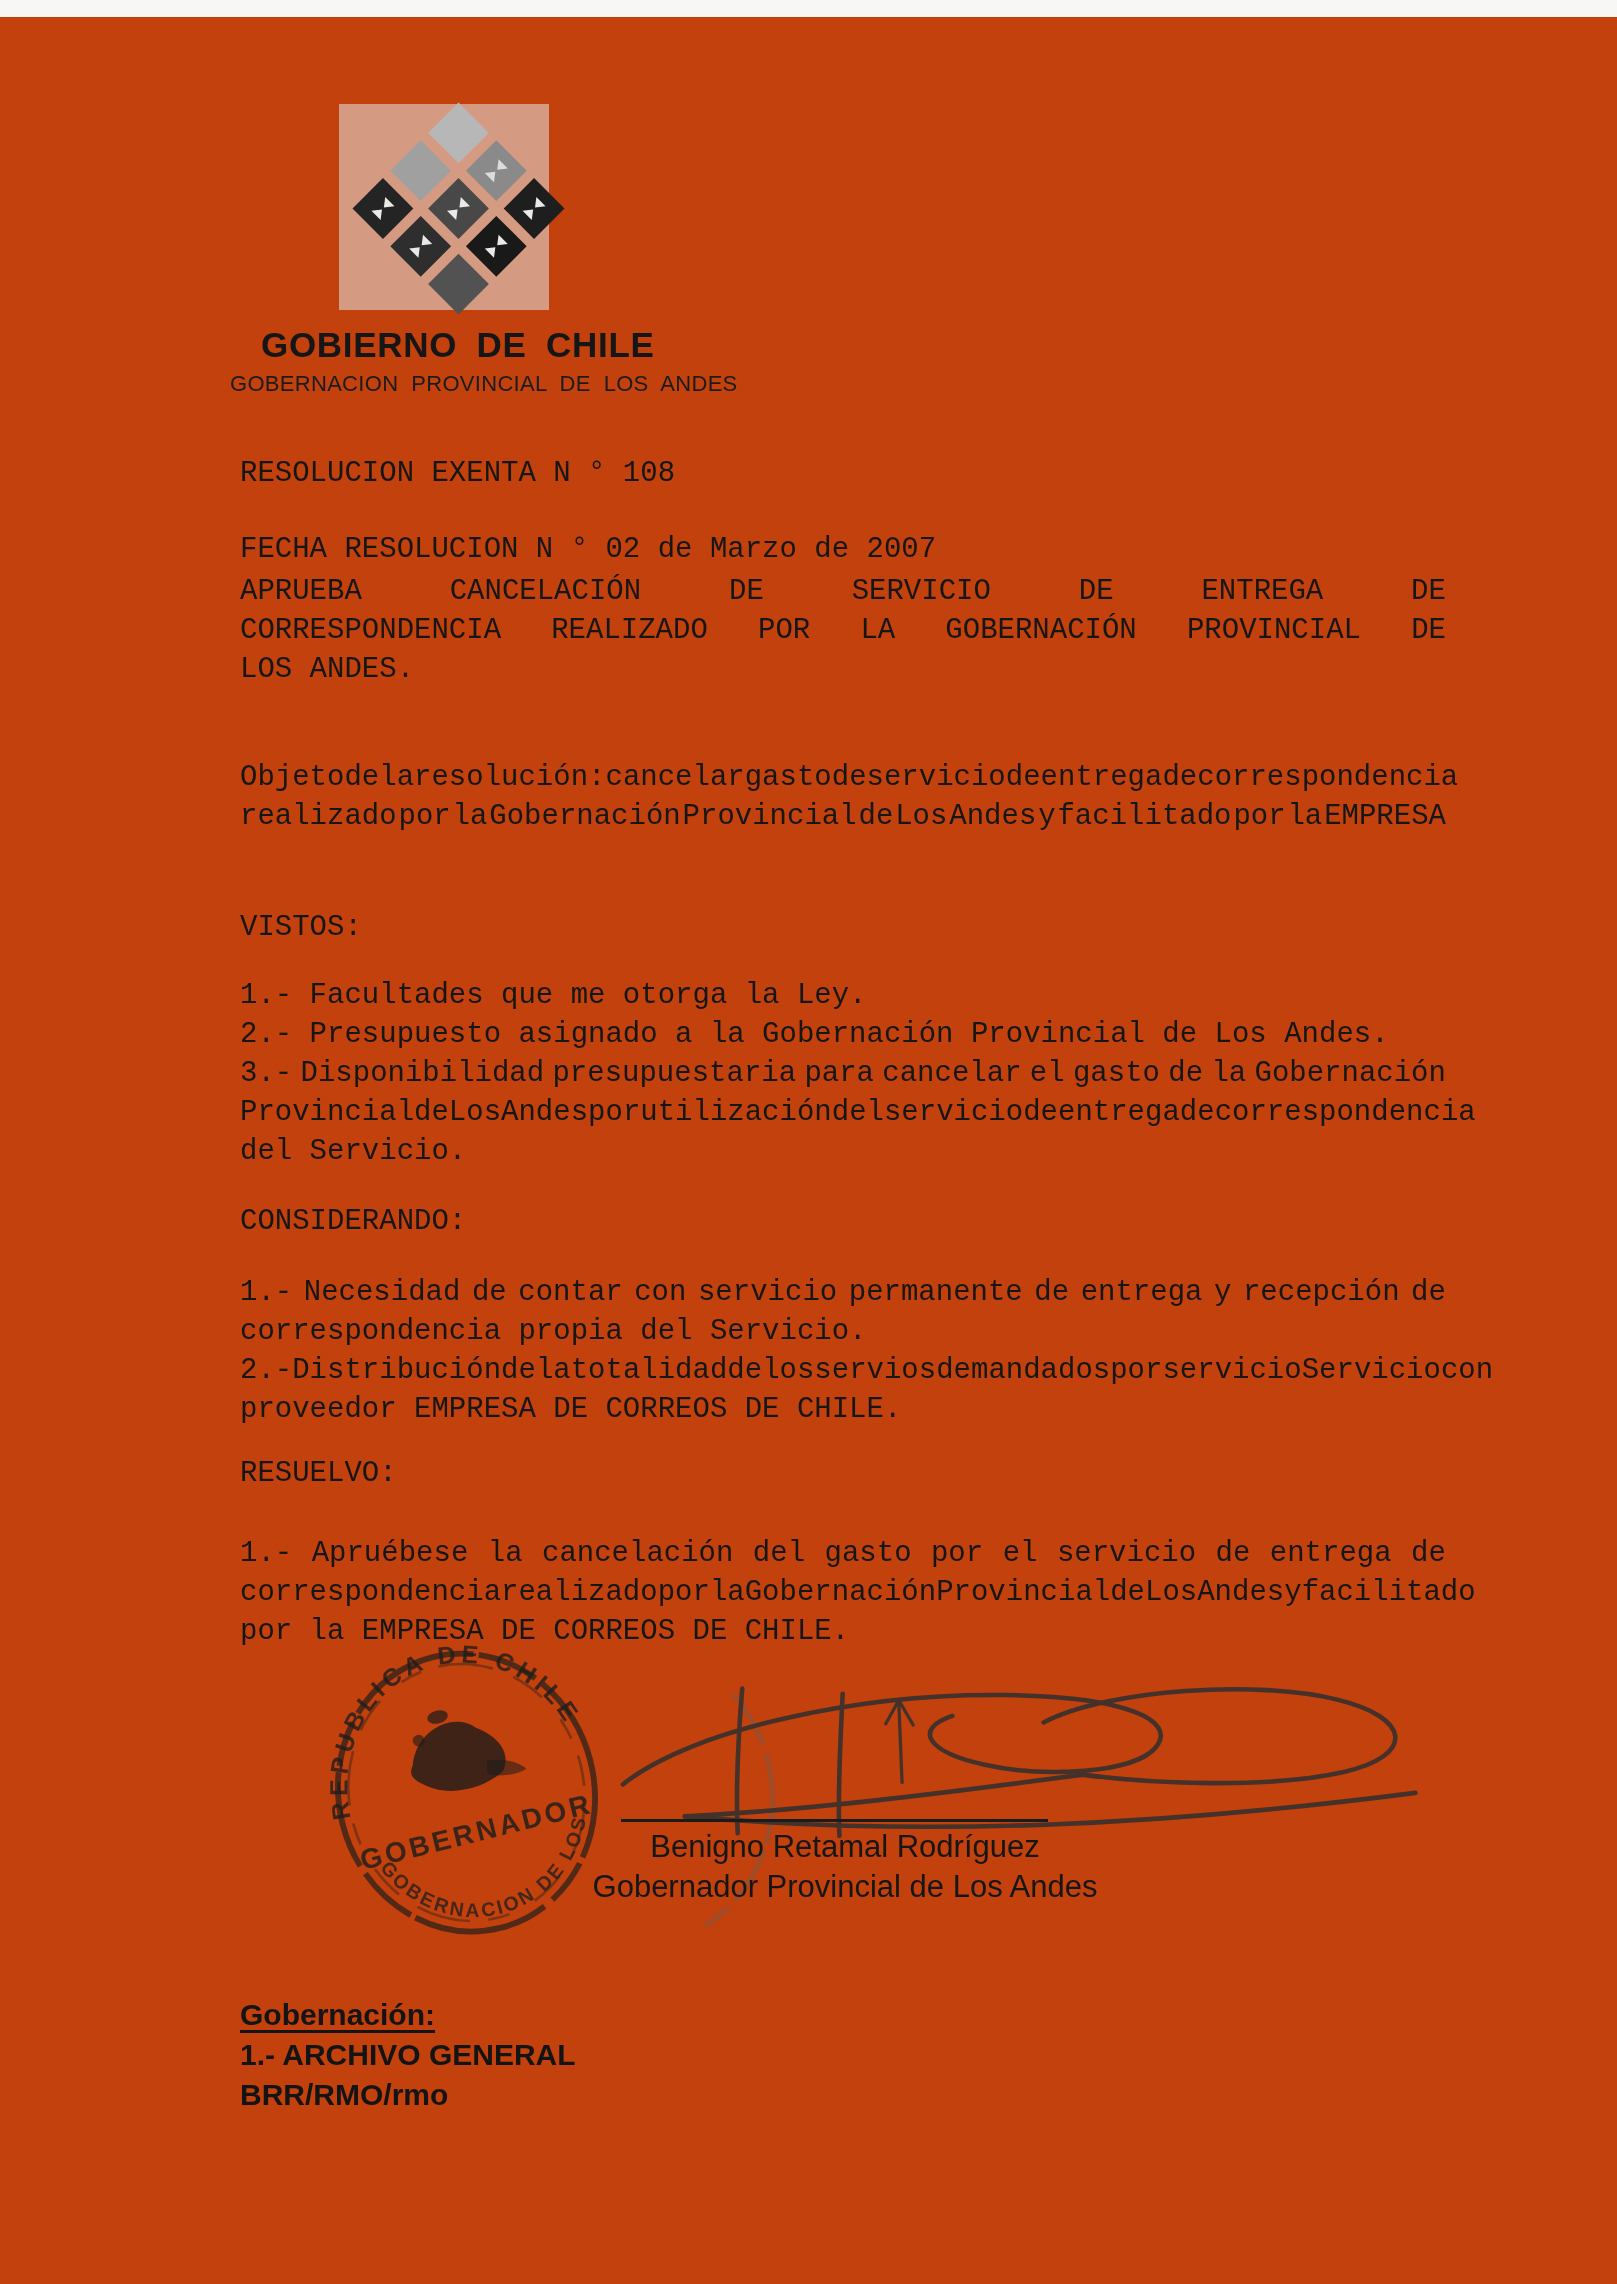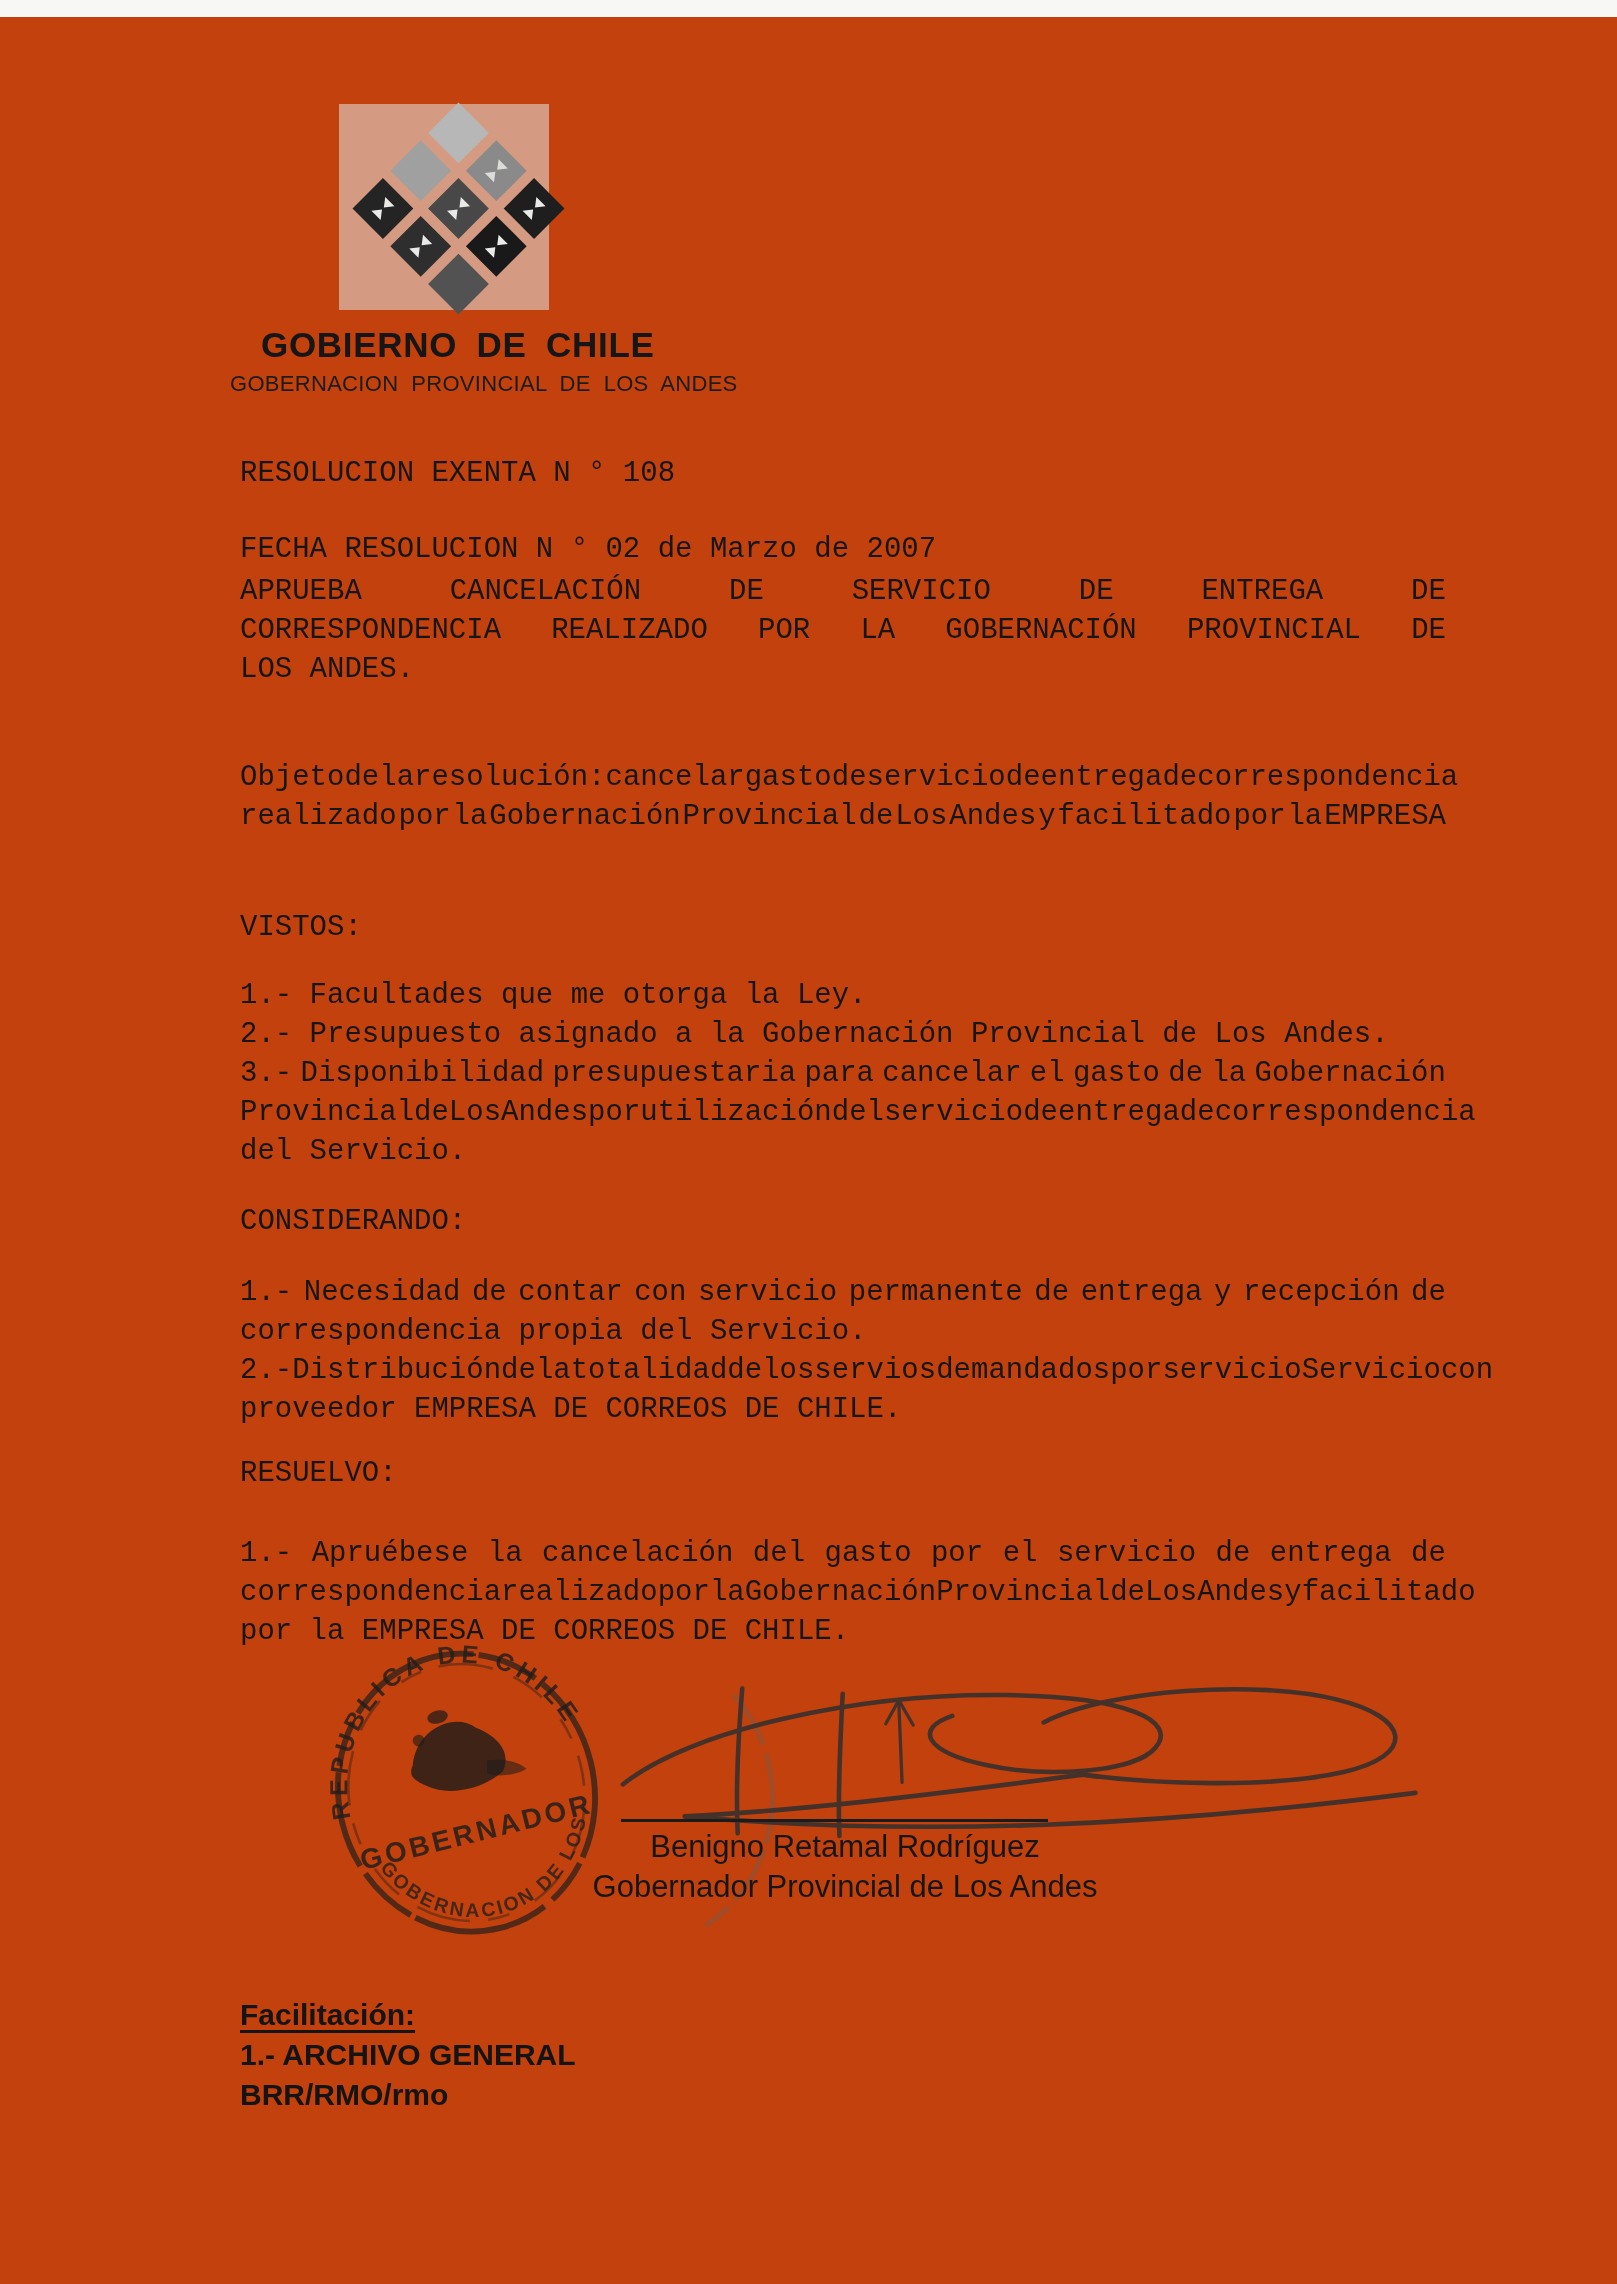--- a/index.html
+++ b/index.html
@@ -292,18 +292,18 @@
     </g>
   </svg>
 
   <div class="sigline"></div>
   <div class="sigblock">
     <div>Benigno Retamal Rodríguez</div>
     <div>Gobernador Provincial de Los Andes</div>
   </div>
 
   <div class="dist">
-    <div class="u">Facilitación:</div>
+    <div class="u">Gobernación:</div>
     <div>1.- ARCHIVO GENERAL</div>
     <div>BRR/RMO/rmo</div>
   </div>
 </div>
 
 
 </body></html>

